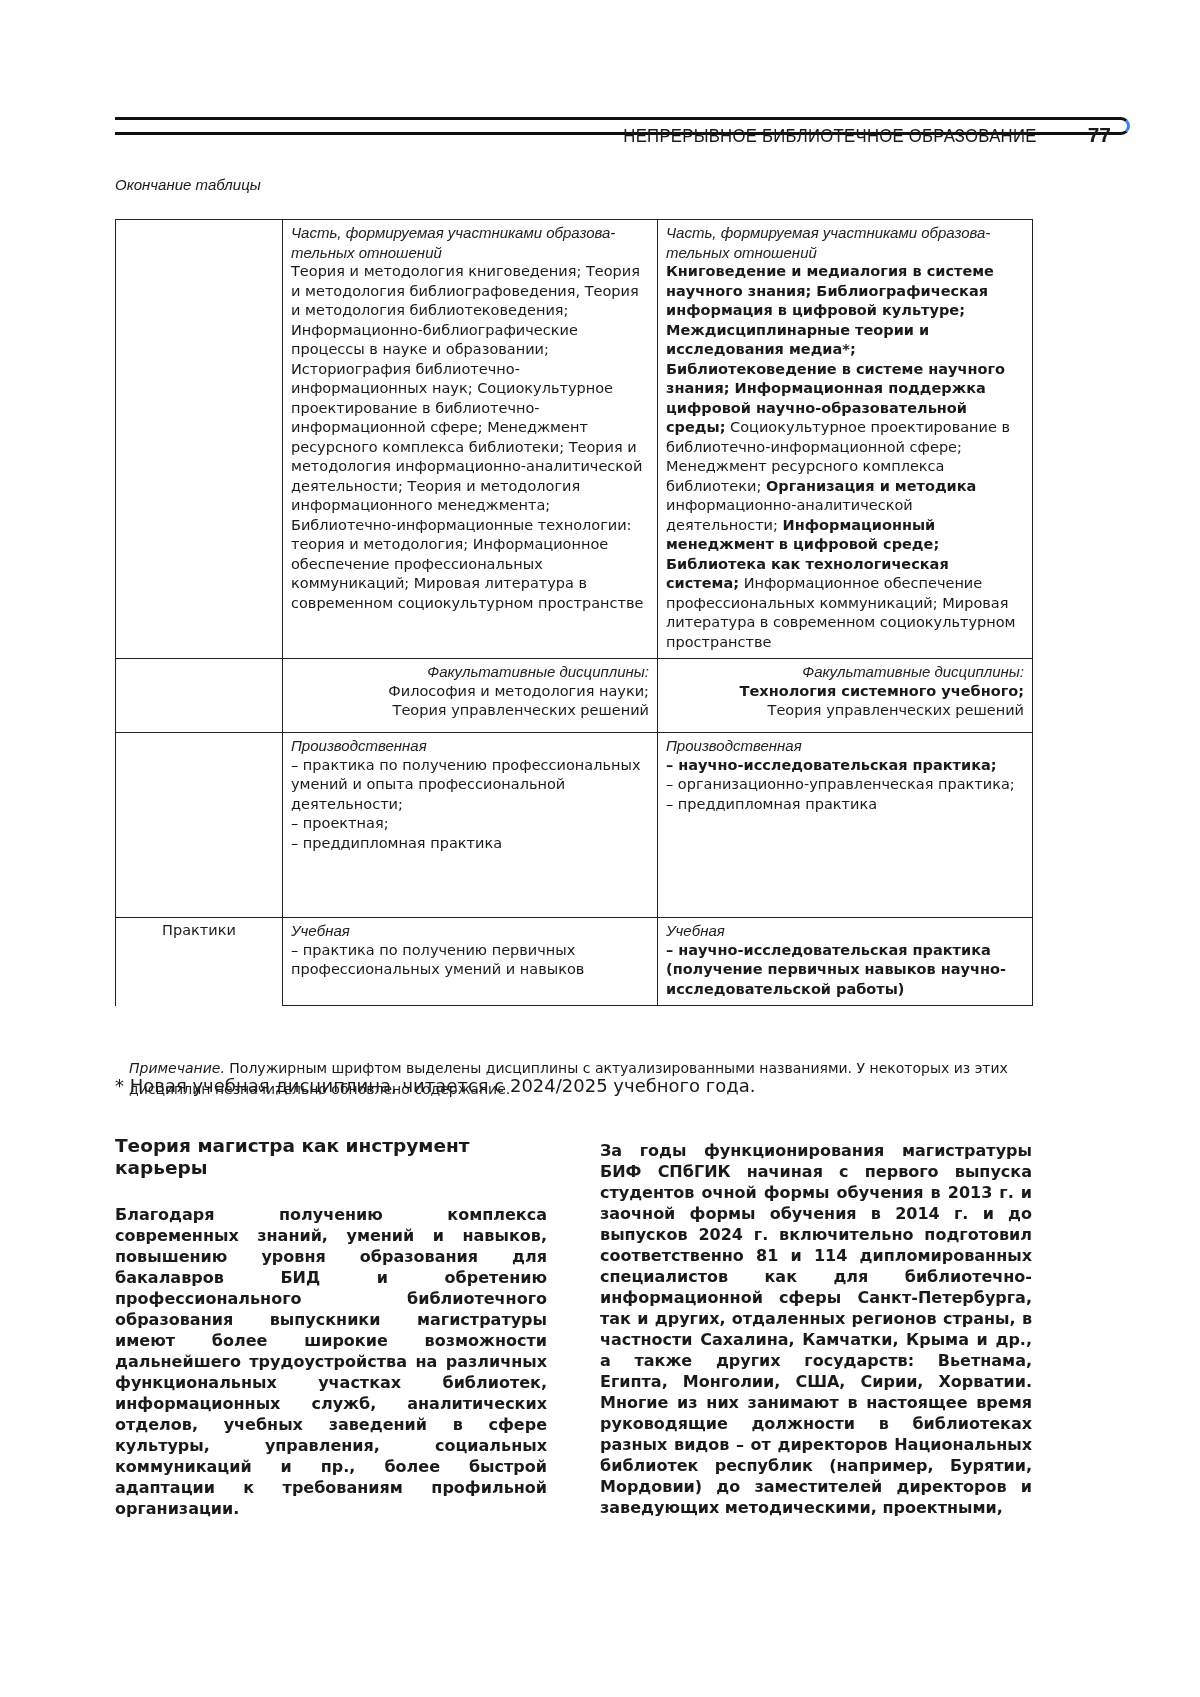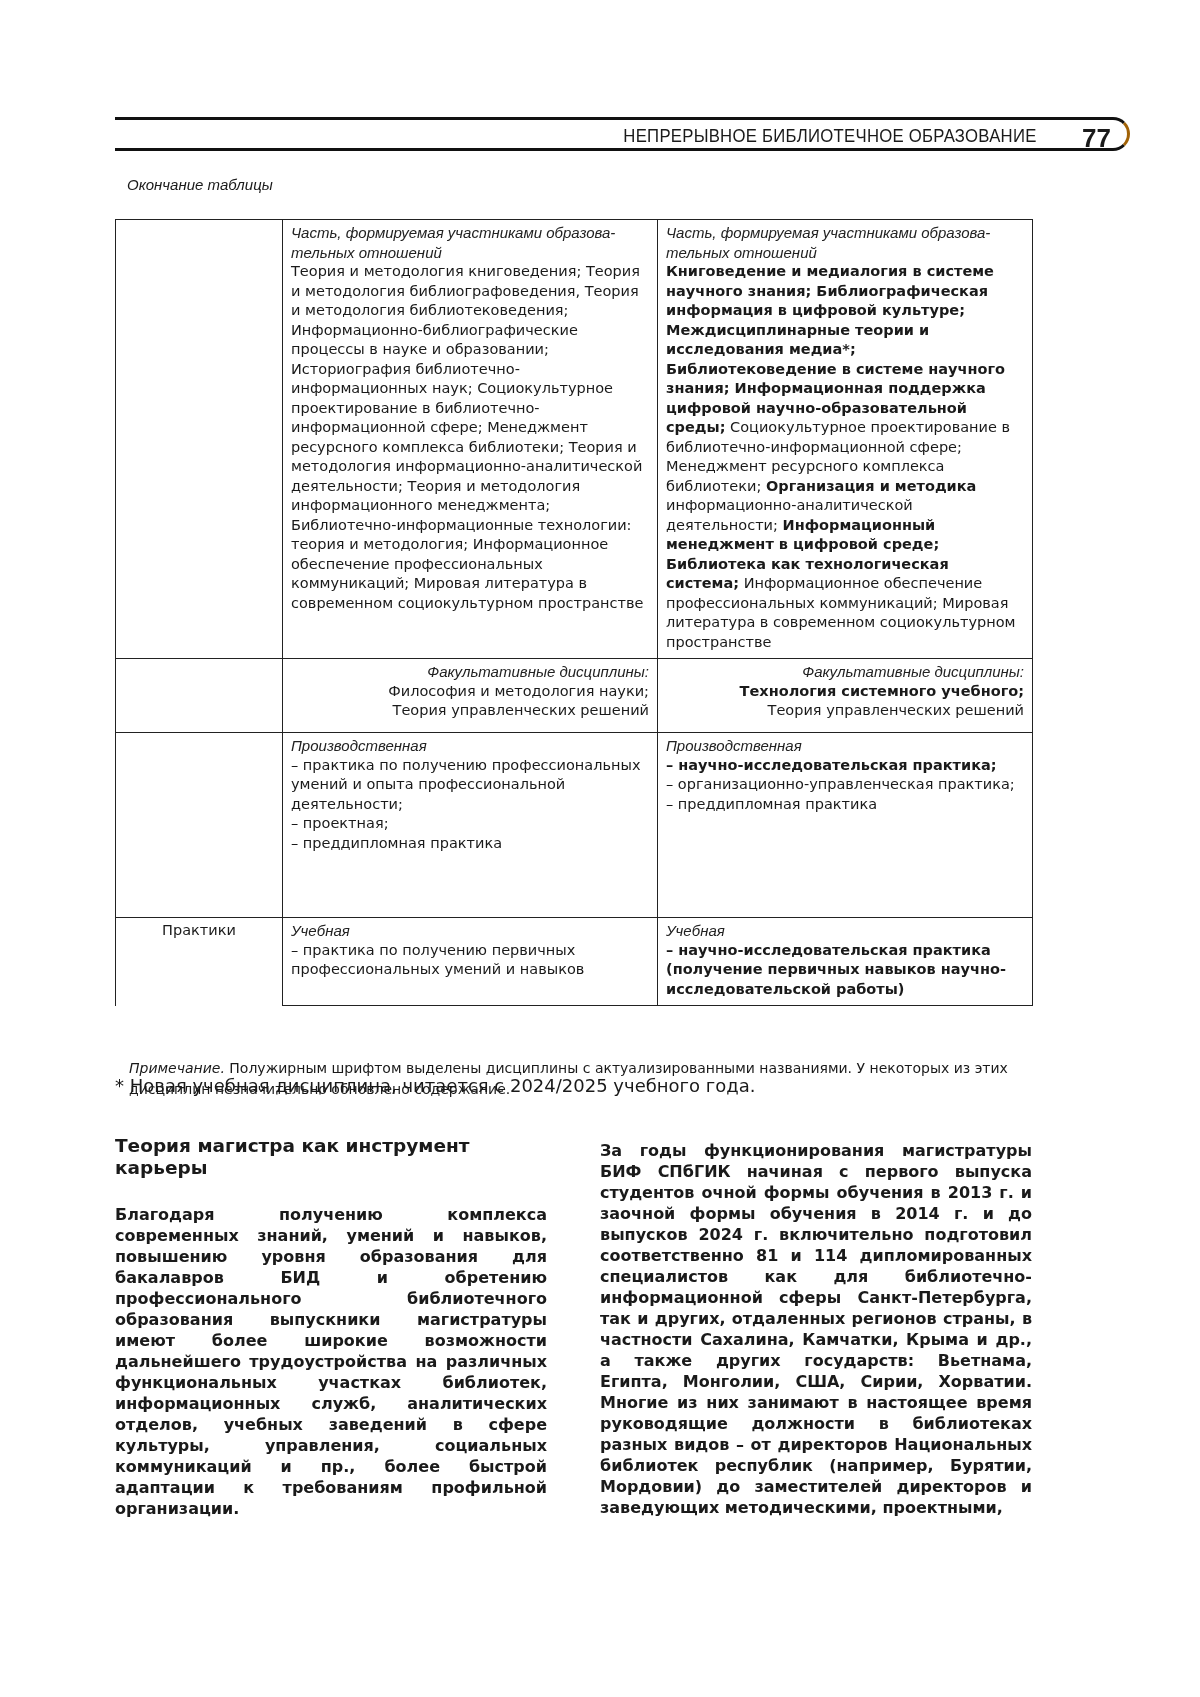--- a/index.html
+++ b/index.html
@@ -1,26 +1,26 @@
 <!DOCTYPE html>
 <html><head>
 <meta charset="utf-8">
 <style>
   html, body { margin:0; padding:0; background:#fff; }
   body { width:1200px; height:1697px; position:relative; overflow:hidden;
          font-family:"DejaVu Sans", sans-serif; color:#1a1a1a; }
-  .header { position:absolute; left:115px; top:117px; width:1015px; height:34px;
+  .header { position:absolute; left:115px; top:117px; width:1015px; height:18px;
             border-top:3px solid #111; border-bottom:3px solid #111;
-            border-right:3px solid #a16207; border-radius:0 17px 17px 0; box-sizing:border-box; }
+            border-right:3px solid #3b82f6; border-radius:0 17px 17px 0; box-sizing:border-box; }
   .header-title { position:absolute; right:90px; top:5px; font-family:"Liberation Sans", sans-serif;
                   font-size:19px; letter-spacing:0.3px; transform:scaleX(0.88); transform-origin:right center; }
   .page-num { position:absolute; right:16px; top:3px; font-family:"Liberation Sans", sans-serif;
-              font-weight:bold; font-size:26px; }
+              font-weight:bold; font-size:21px; }
   .table-caption { position:absolute; left:115px; top:176px; font-style:italic; font-size:15px;
-                   font-family:"Liberation Sans", sans-serif;margin-left:12px; }
+                   font-family:"Liberation Sans", sans-serif; }
   table.main { position:absolute; left:115px; top:219px; width:918px; border-collapse:collapse;
                font-size:14.5px; line-height:19.5px; }
   table.main td { border:1.5px solid #222; vertical-align:top; padding:3px 8px 6px 8px; }
   td.c1 { width:150px; text-align:center; }
   td.c2 { width:358px; }
   td.c3 { width:358px; }
   .it { font-style:italic; color:#222; font-family:"Liberation Sans", sans-serif; font-size:15px; }
   .b { font-weight:bold; }
   .note { position:absolute; left:115px; top:1058px; width:880px; font-size:14px; line-height:21px;margin-left:14px; }
   .note .it-label { font-style:italic; }

